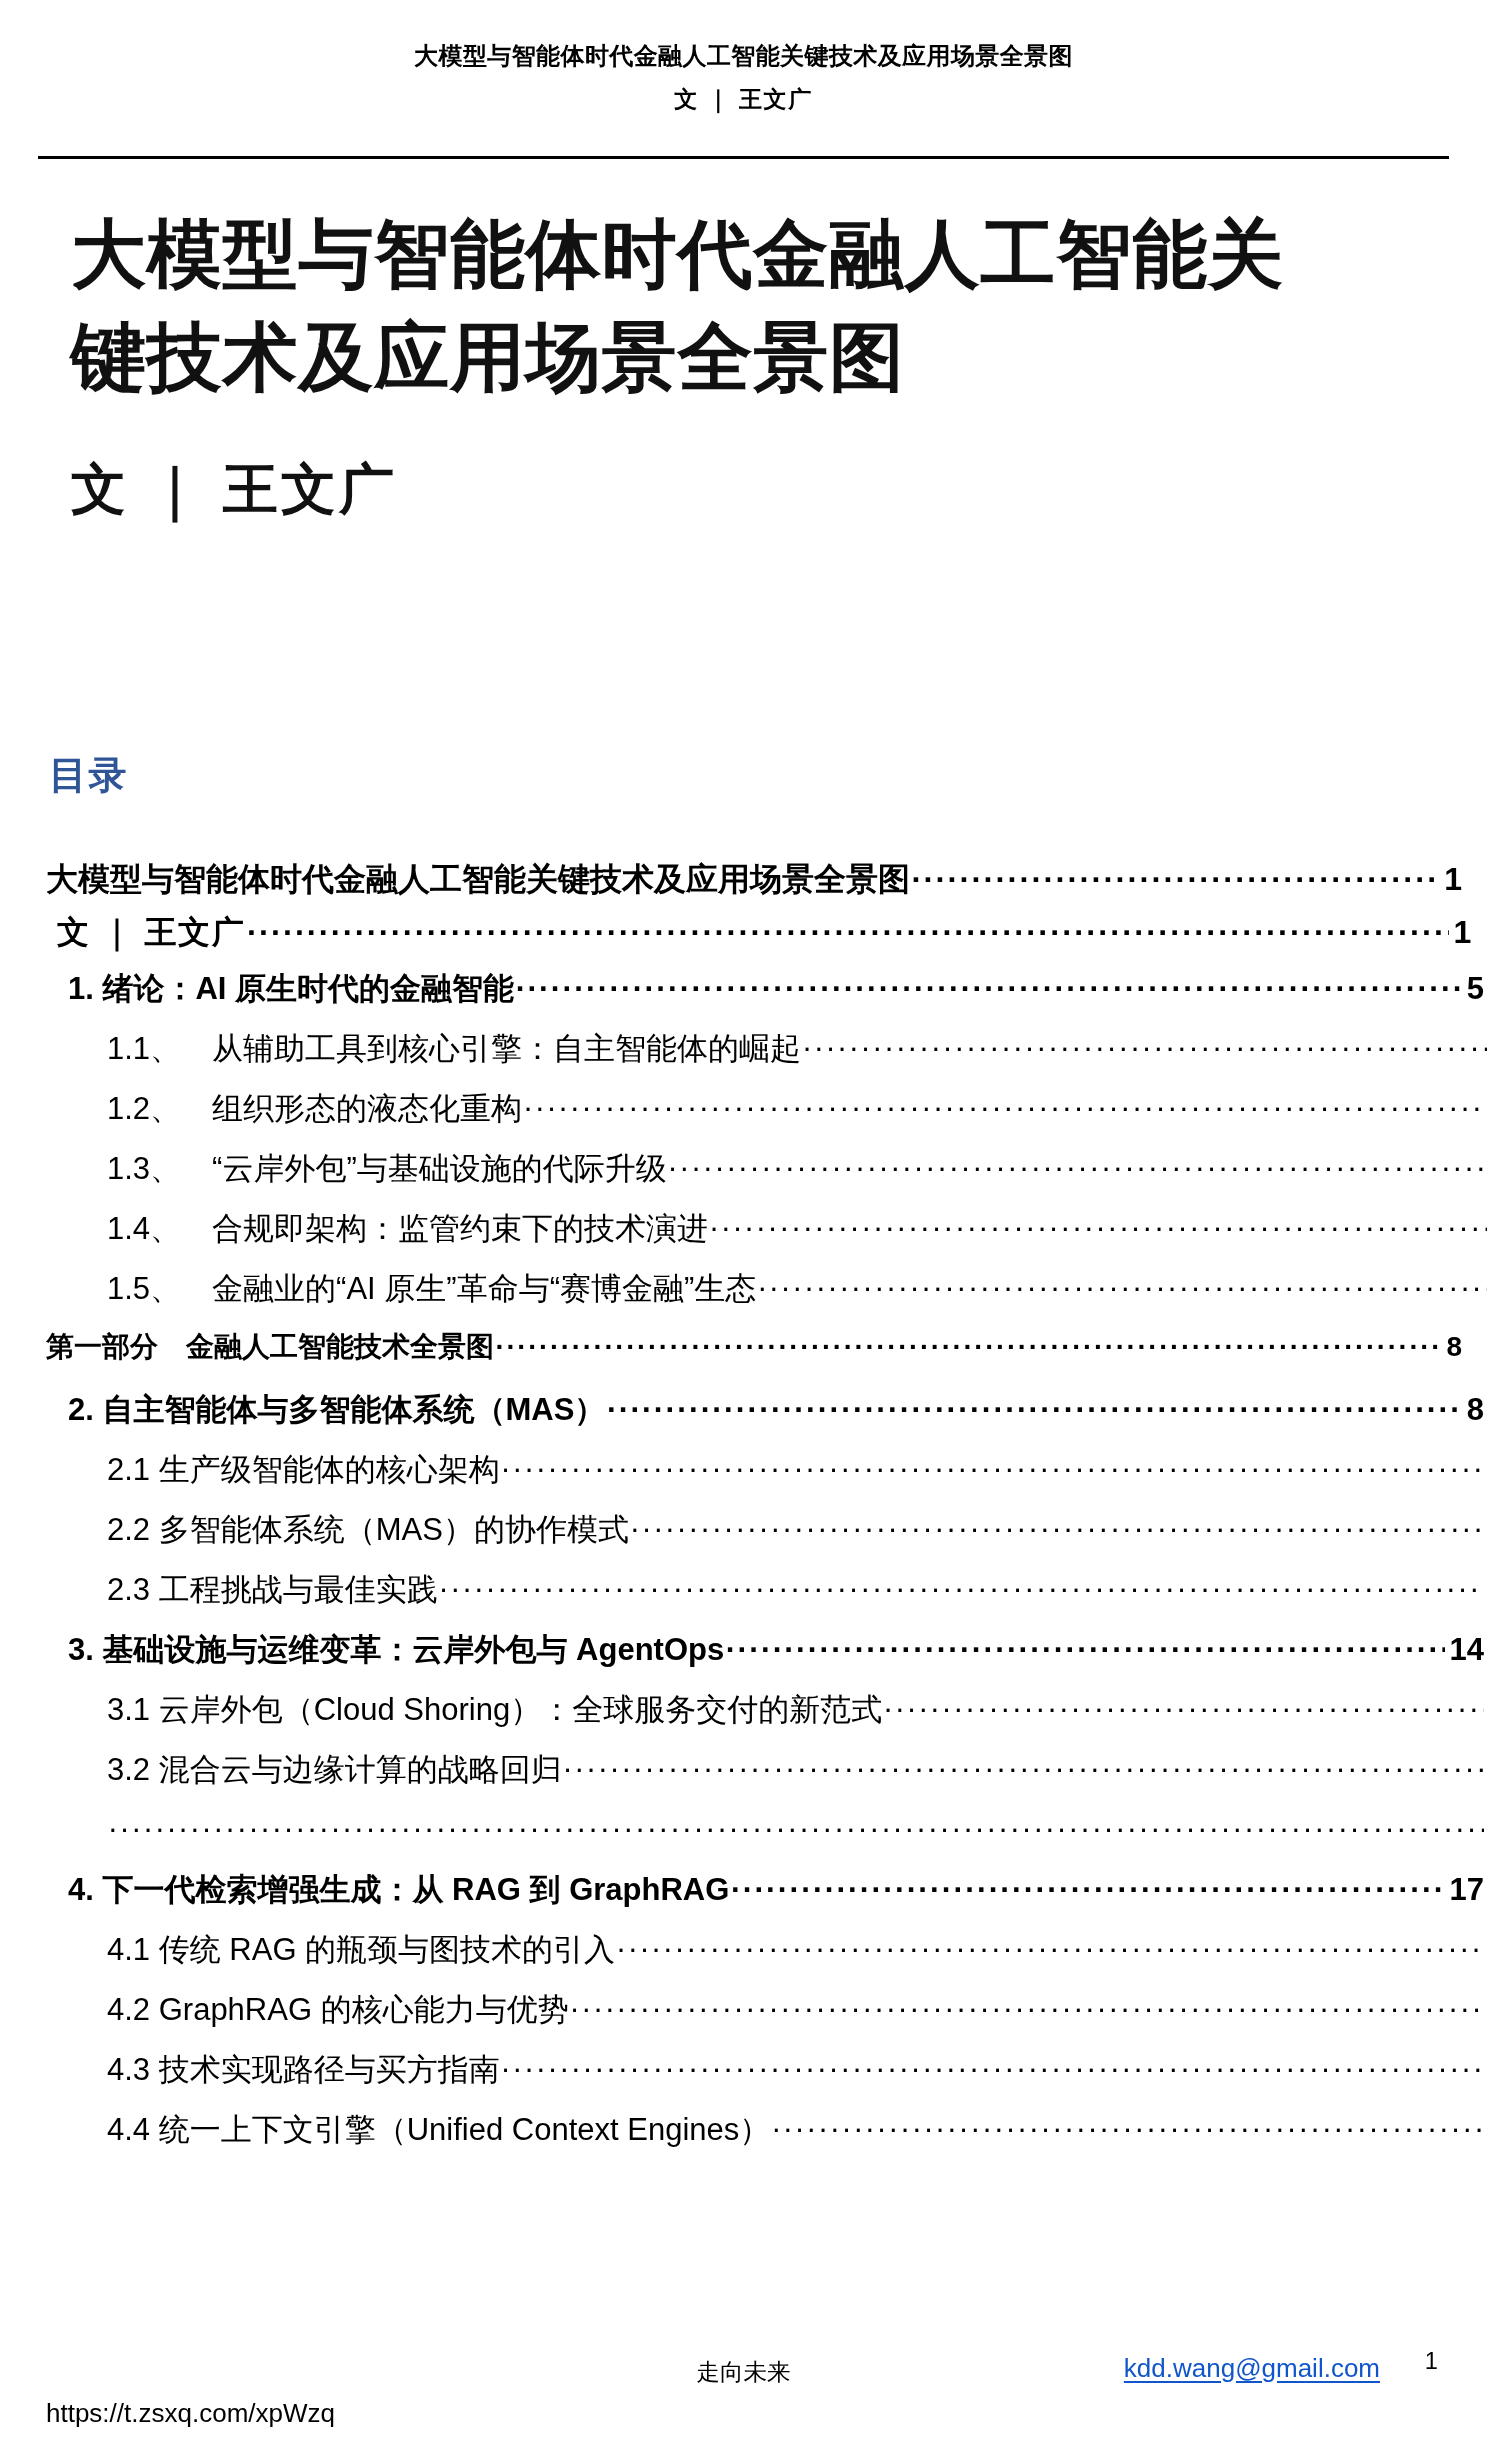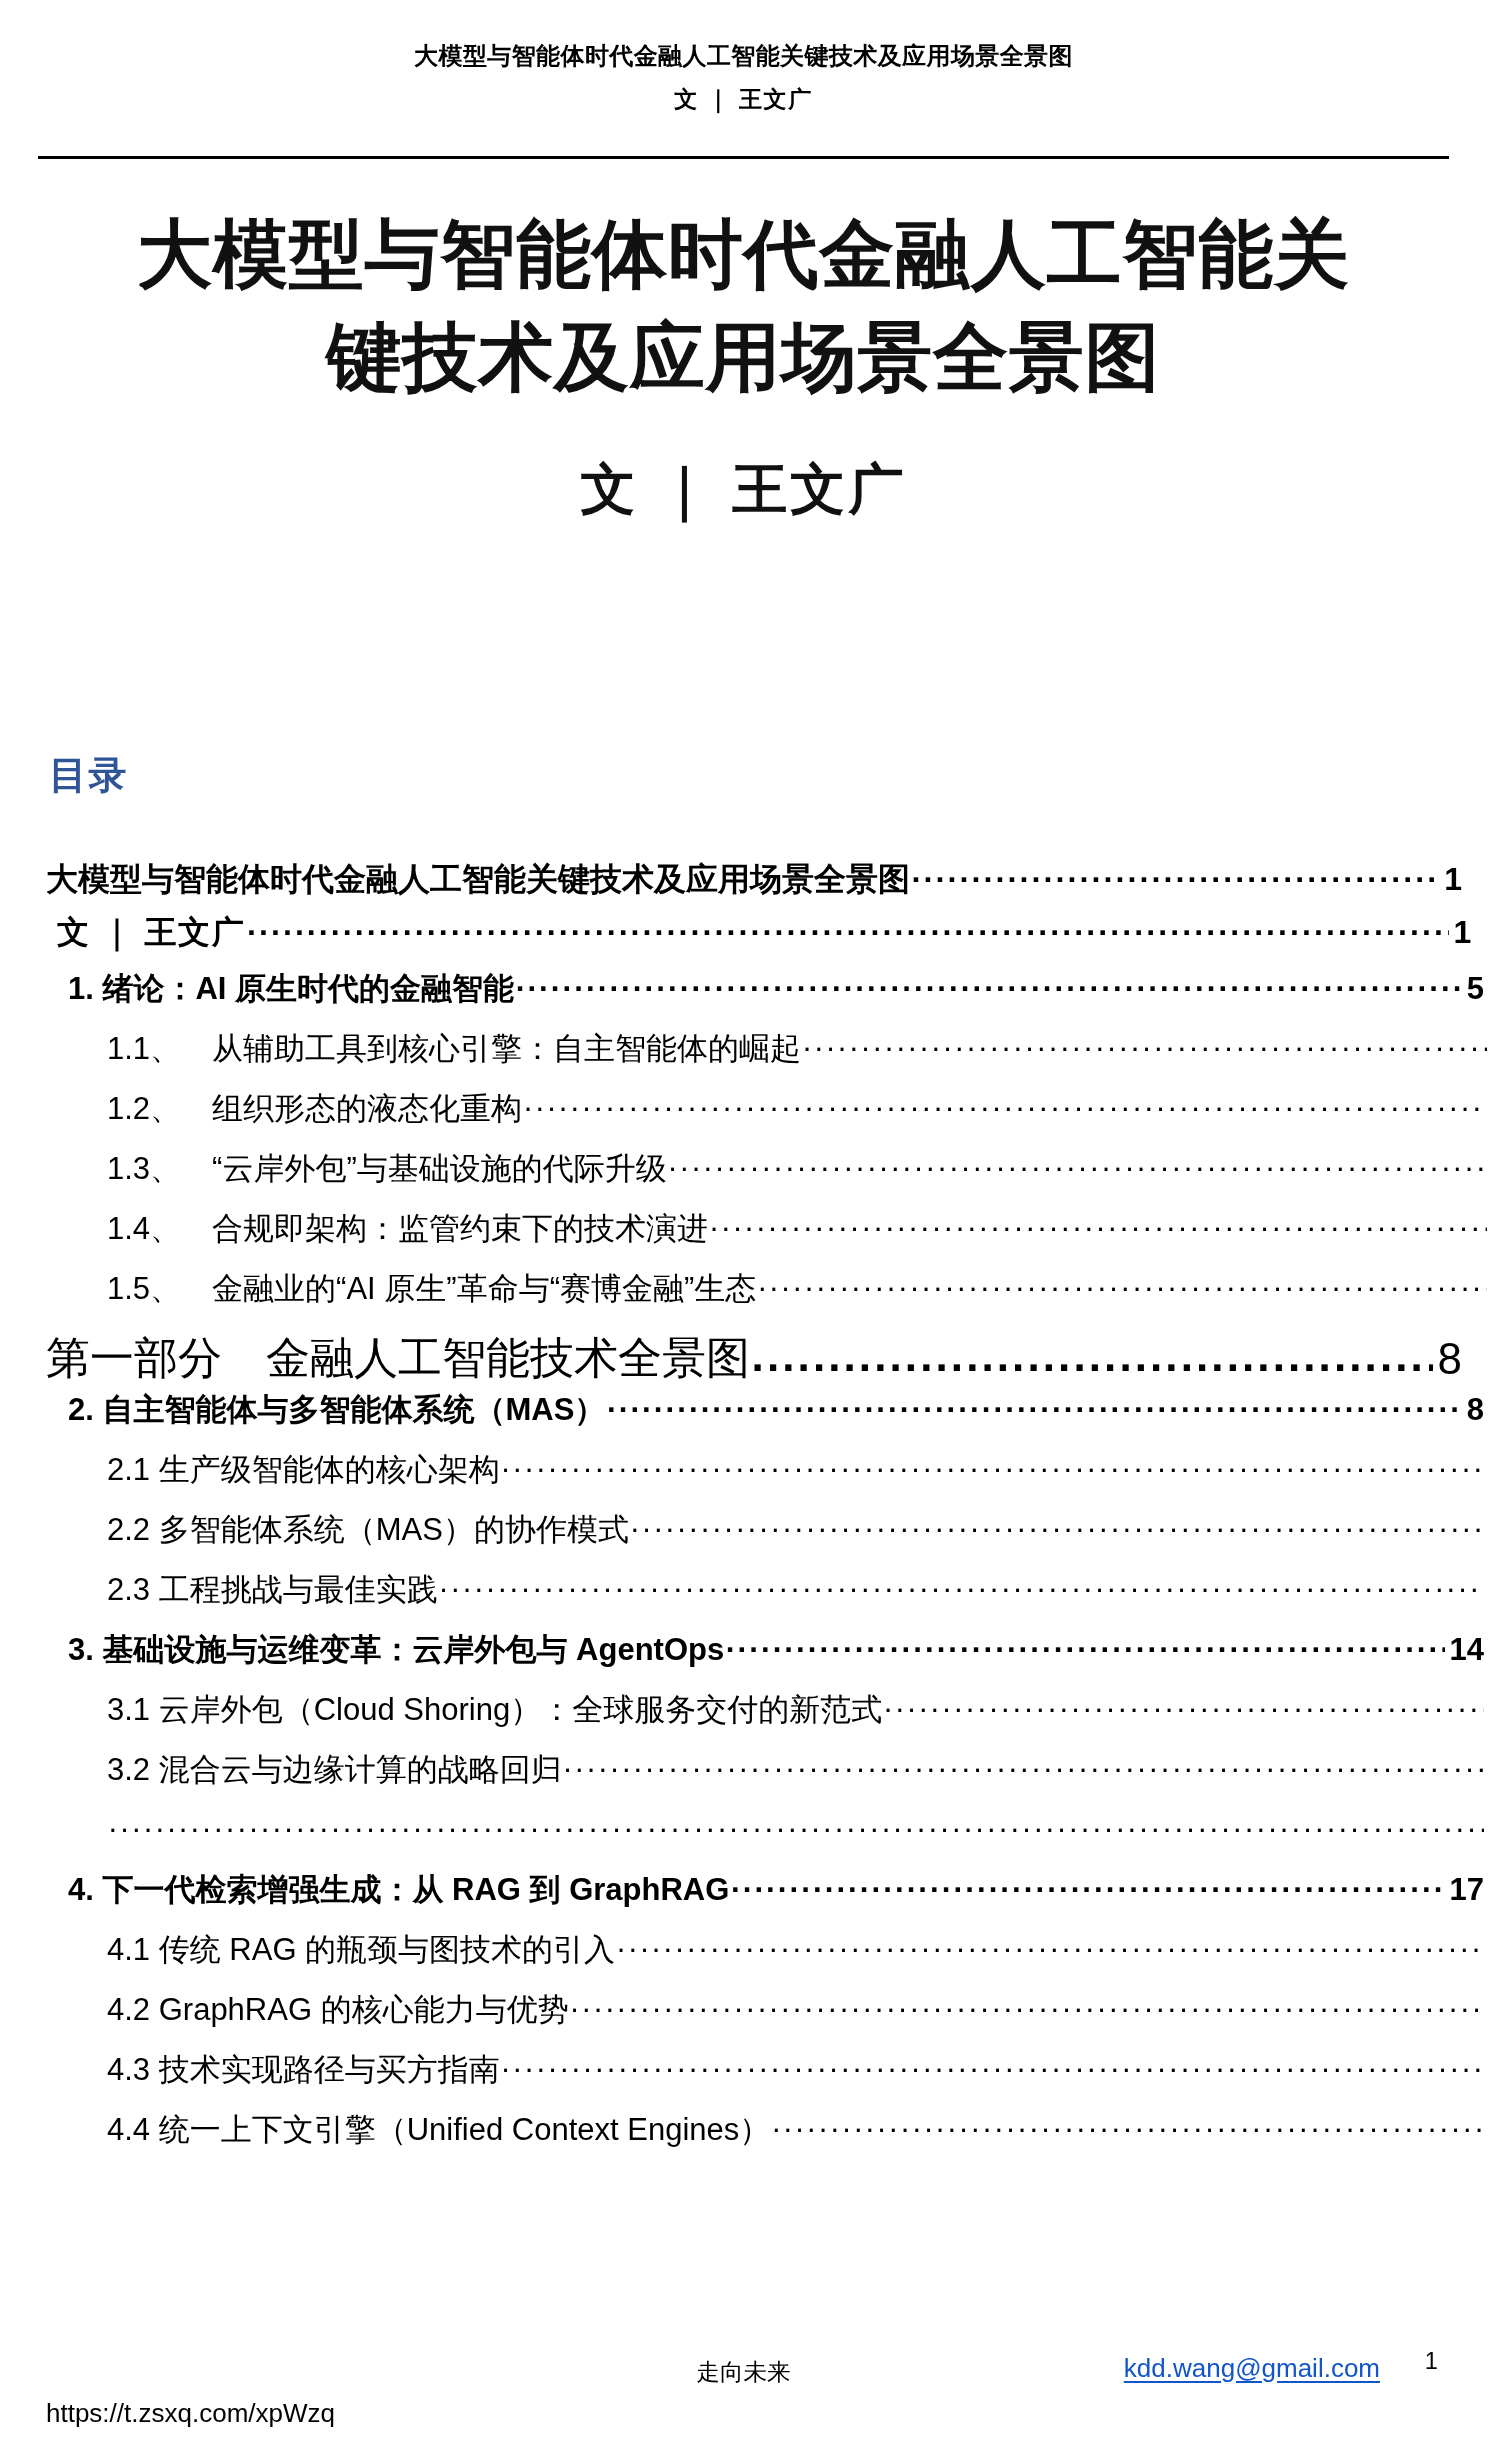--- a/index.html
+++ b/index.html
@@ -47,21 +47,20 @@
     right: 38px;
     border-top: 3.9px solid #000000;
   }
 
   
   .cover {
     position: absolute;
     top: 203px;
     left: 71px;
     right: 71px;
-    text-align: center;
   }
   .cover-title {
     font-size: 75px;
     font-weight: bold;
     line-height: 1.37;
     letter-spacing: 0.8px;
     color: #111111;
   }
   .cover-author {
     margin-top: 44px;
@@ -123,25 +122,24 @@
   .lvl0 {
     font-size: 32px;
     font-weight: bold;
     height: 53px;
     padding-left: 0px;
   }
   .lvl0 .toc-dots::after { letter-spacing: 3.1px; font-weight: bold; }
 
   
   .lvlpart {
-    font-size: 44px;
-    font-weight: normal;
+    font-size: 28px;
+    font-weight: bold;
     height: 61px;
     padding-left: 0px;
-    align-items: center;
   }
   .lvlpart .toc-dots::after { letter-spacing: 3.1px; font-weight: bold; }
 
   
   .lvl1 {
     font-size: 31px;
     font-weight: bold;
     height: 60px;
     padding-left: 22px;
   }

